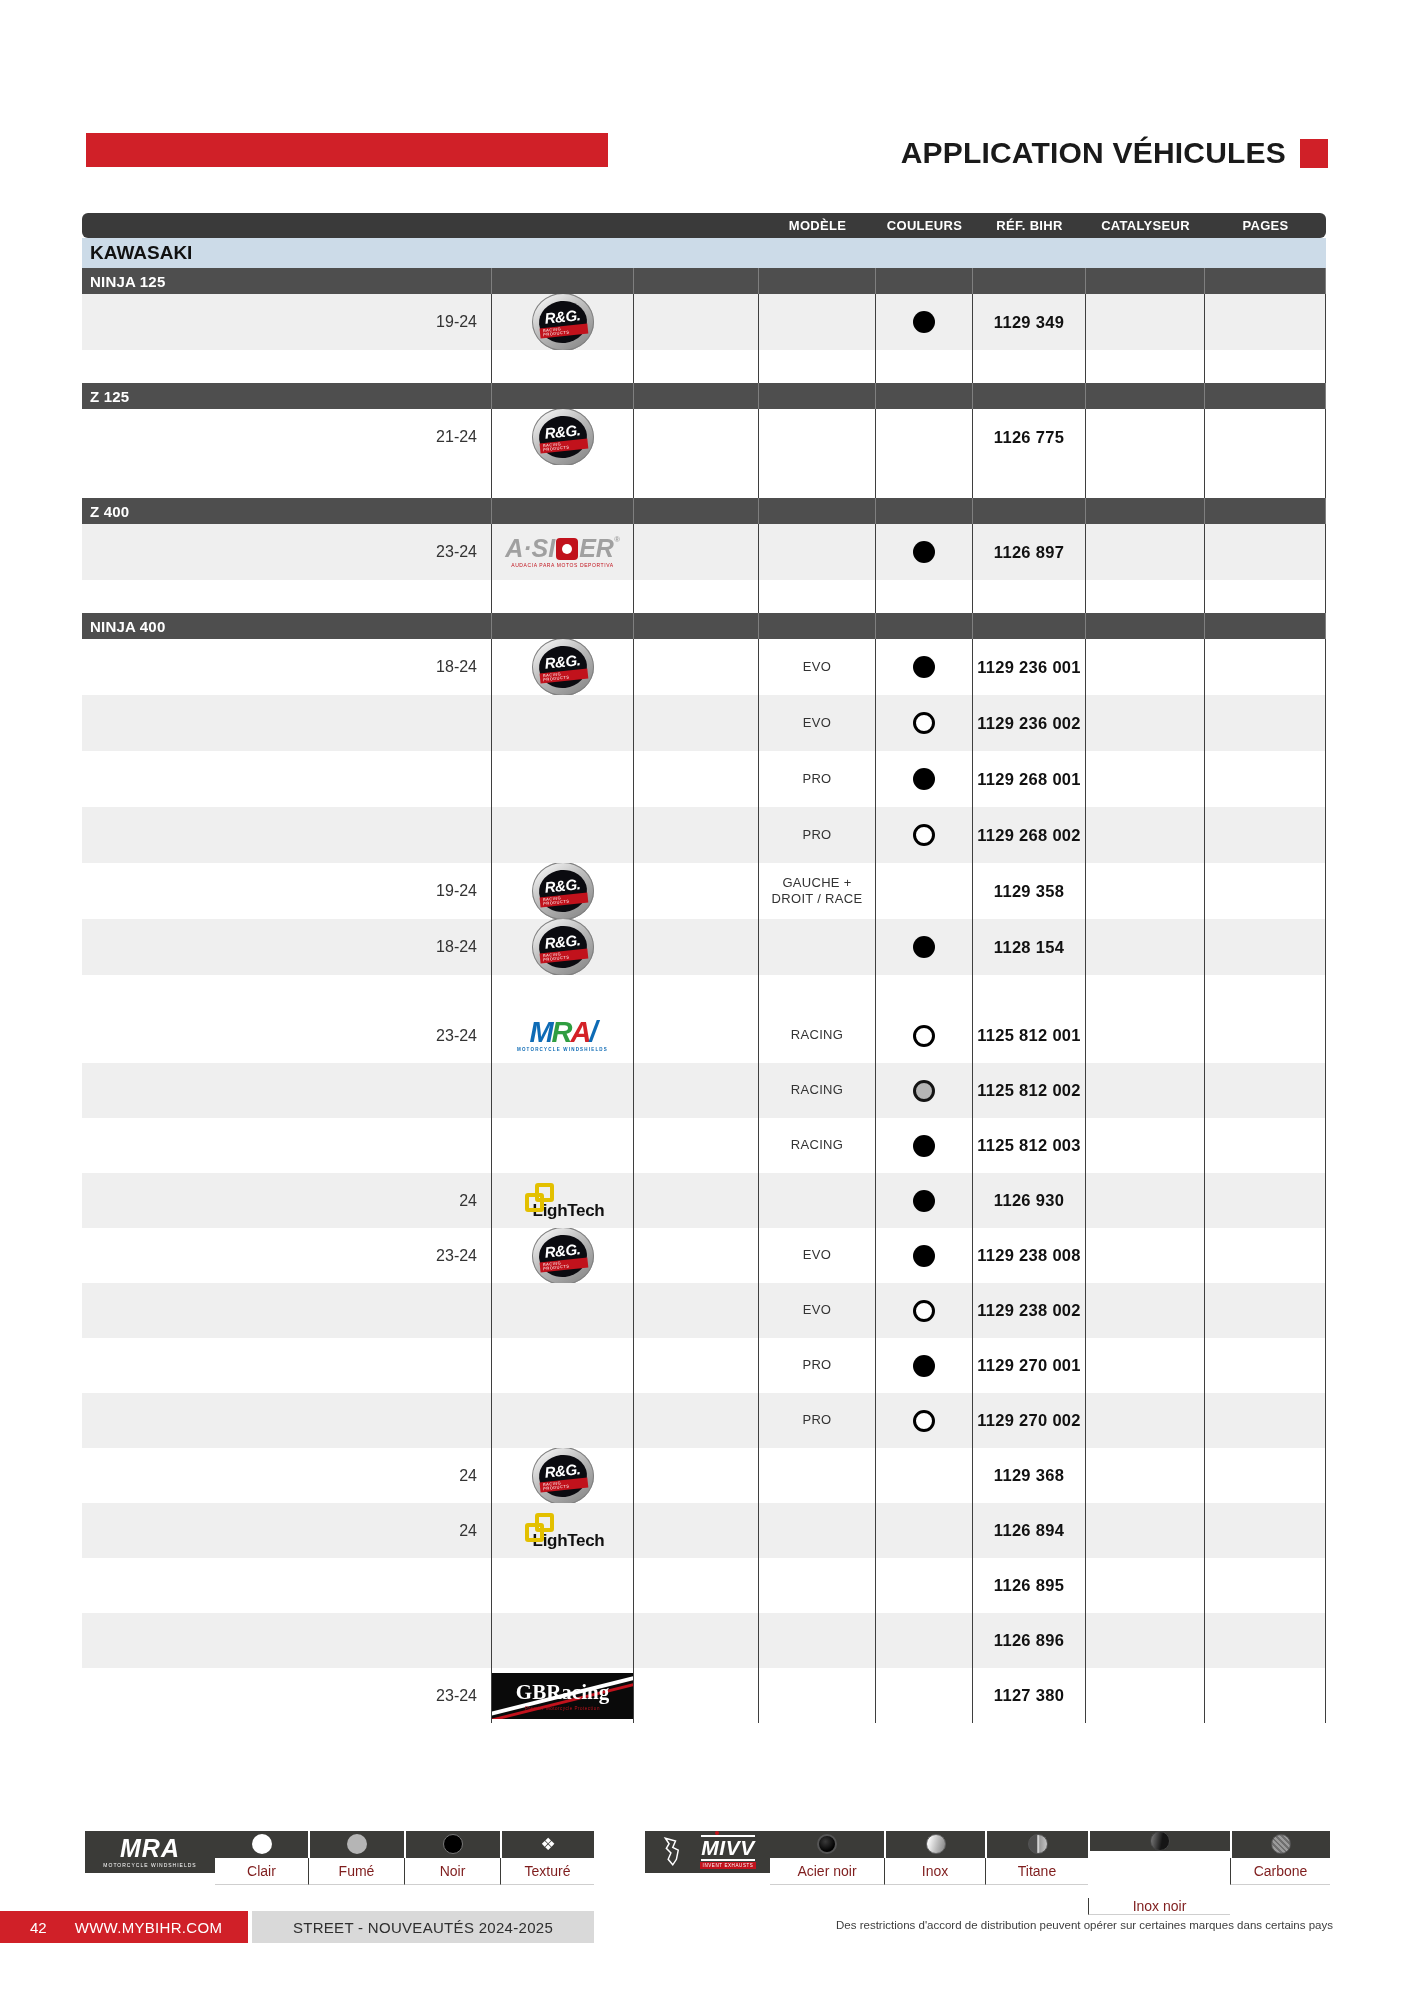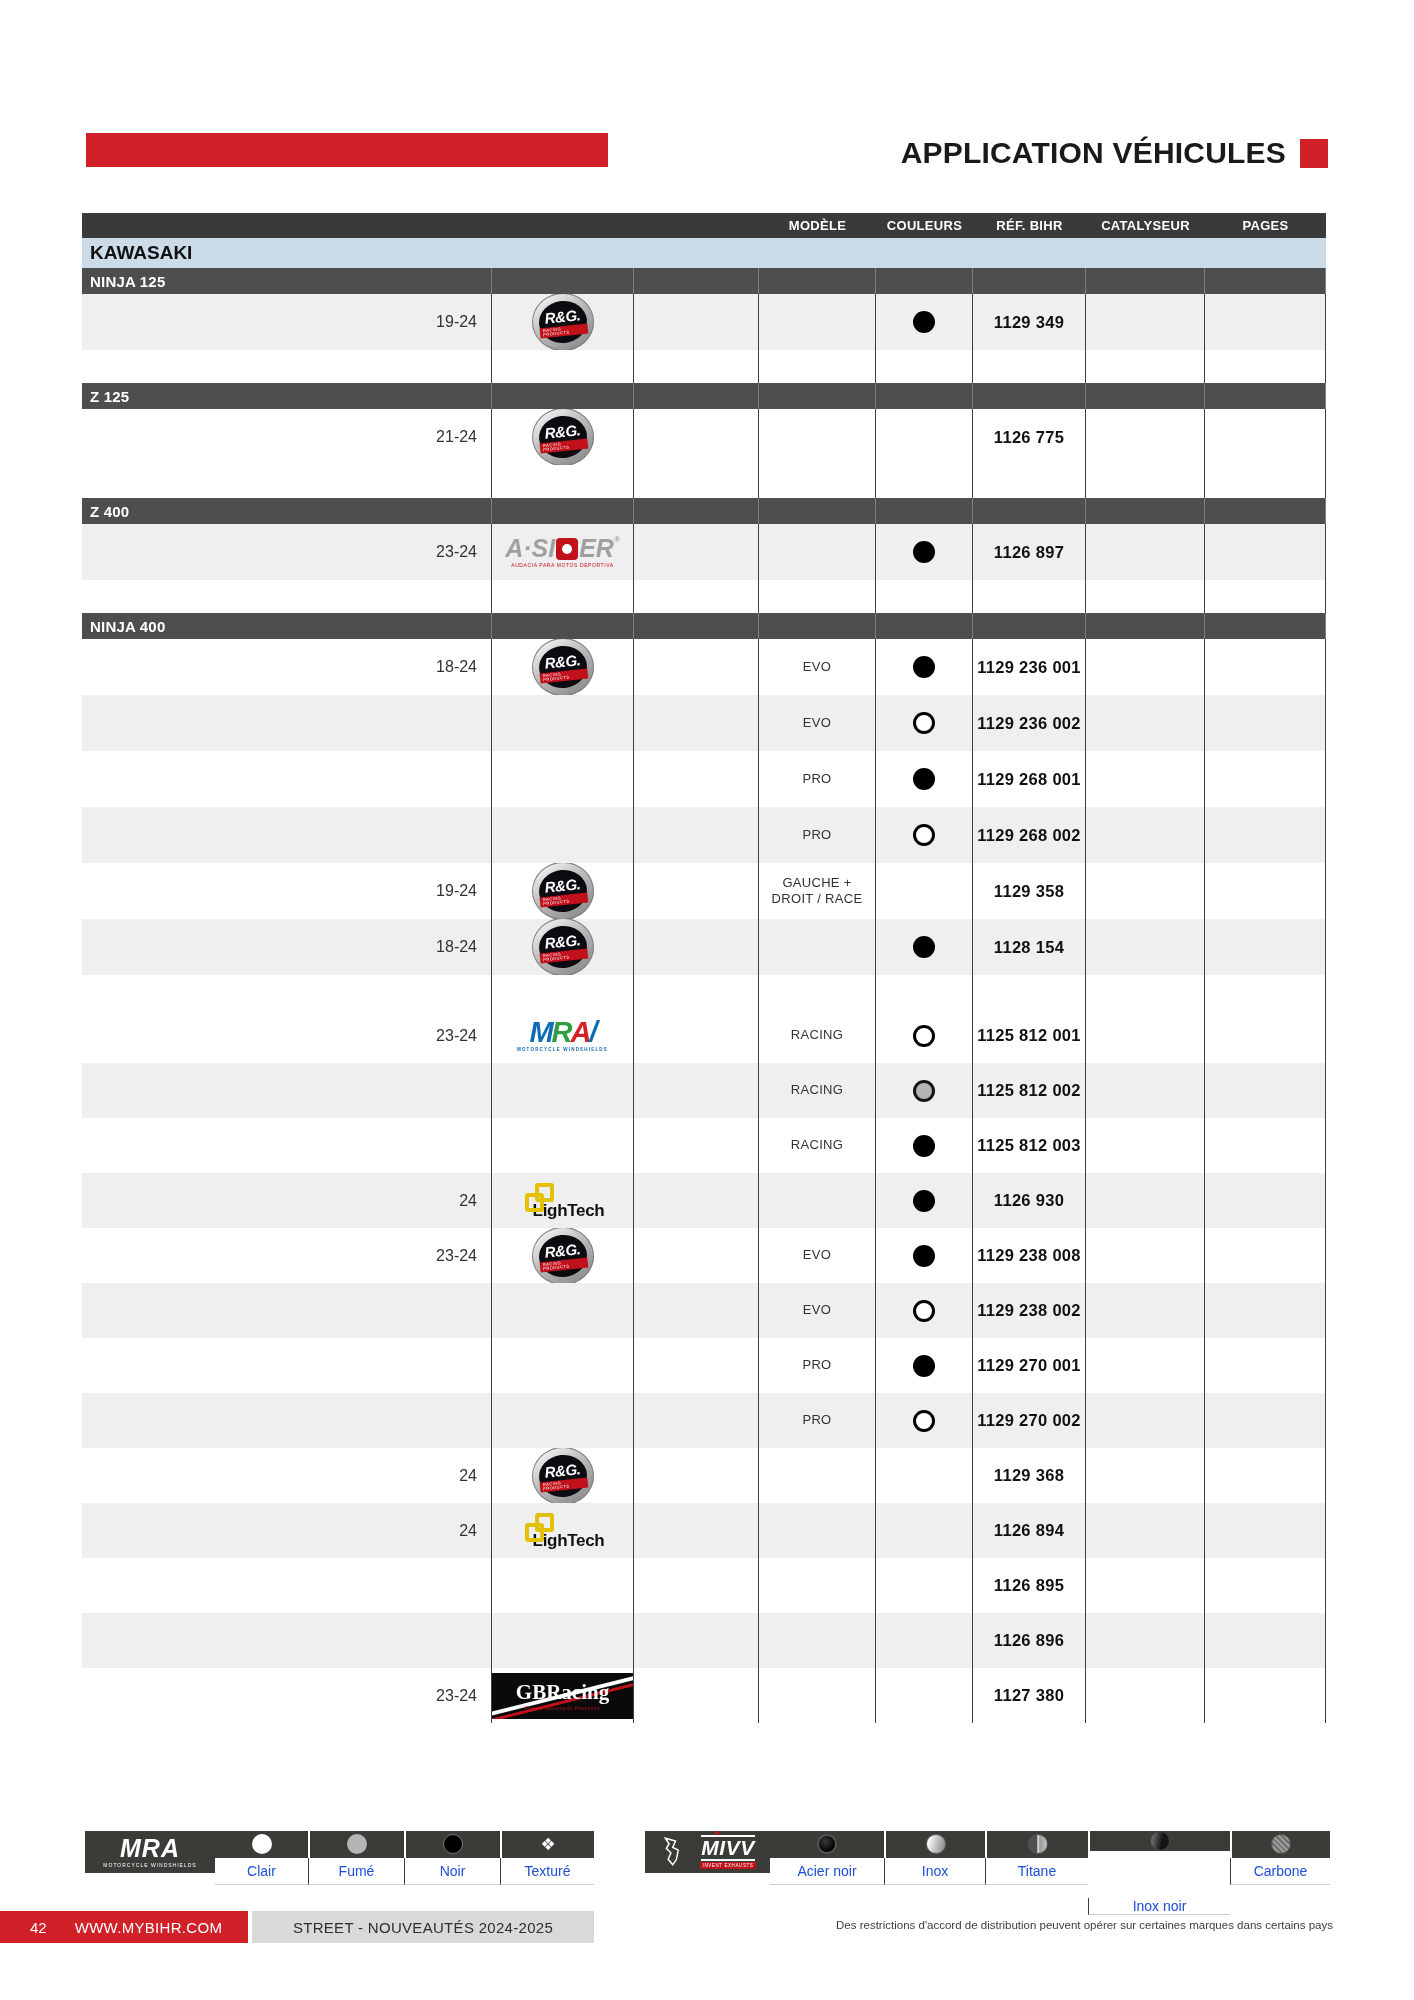--- a/index.html
+++ b/index.html
@@ -7,21 +7,21 @@
 
   
   .top-red-bar{position:absolute;left:86px;top:133px;width:522px;height:34px;background:#d02028;}
   .page-title{position:absolute;top:136px;right:128px;font-size:30px;font-weight:bold;color:#1a1a1a;letter-spacing:.2px;}
   .title-square{position:absolute;top:139px;right:86px;width:28px;height:29px;background:#d02028;}
 
   
   .apptable{position:absolute;left:82px;top:213px;width:1244px;}
   .grid{display:grid;grid-template-columns:410px 142px 125px 117px 97px 113px 119px 121px;}
   .grid>div{display:flex;align-items:center;justify-content:center;border-right:1px solid #3f3f3f;box-sizing:border-box;overflow:hidden;}
-  .thead{height:25px;background:#3a3a3a;}
+  .thead{height:25px;background:#3a3a3a;border-radius:6px;}
   .thead>div{border-right:none;color:#fff;font-size:13px;font-weight:bold;letter-spacing:.3px;}
   .brandrow{height:30px;background:#ccdbe8;display:flex;align-items:center;padding-left:8px;box-sizing:border-box;font-size:19px;font-weight:bold;color:#111;}
   .sechead{height:26px;background:#4e4e4e;}
   .sechead>div{border-right:1px solid rgba(255,255,255,.28);}
   .sechead .secname{justify-content:flex-start;padding-left:8px;color:#fff;font-size:15px;font-weight:bold;letter-spacing:.2px;}
   .row{height:56px;}
   .row.h55{height:55px;}
   .row.gray{background:#efefef;}
   .row.white{background:#fff;}
   .gap{height:33px;background:#fff;}
@@ -65,21 +65,21 @@
   .logo-gbr .sw2{position:absolute;left:-20px;top:23px;width:220px;height:3px;background:#c1121c;transform:rotate(-14deg);}
   .logo-gbr .txt{position:relative;color:#fff;font-family:"Liberation Serif",serif;font-weight:bold;font-size:21px;z-index:2;}
   .logo-gbr .sub{position:relative;color:#c1121c;font-size:4.5px;letter-spacing:.5px;z-index:2;margin-top:1px;}
 
   
   .legend{position:absolute;display:flex;height:54px;}
   .legend .logoblock{background:#3b3b38;height:42px;display:flex;align-items:center;justify-content:center;}
   .legend .cells{display:flex;}
   .legend .cell{display:flex;flex-direction:column;}
   .legend .cell .sw{height:27px;background:#3b3b38;display:flex;align-items:center;justify-content:center;}
-  .legend .cell .lb{height:27px;background:#fff;display:flex;align-items:center;justify-content:center;font-size:14px;color:#1d4ed8;}
+  .legend .cell .lb{height:27px;background:#fff;display:flex;align-items:center;justify-content:center;font-size:14px;color:#7f1d1d;}
   .legend .cell + .cell .sw{border-left:2px solid #fff;}
   .legend .cell + .cell .lb{border-left:1px solid #3b3b38;}
   .legend .cell .lb{border-bottom:1px solid #cfcfcf;}
   .lsw{width:20px;height:20px;border-radius:50%;box-sizing:border-box;}
   .lsw-white{background:#fff;}
   .lsw-smoke{background:#b5b5b5;}
   .lsw-black{background:#000;border:1px solid #777;}
   .lsw-texture{width:auto;height:auto;border-radius:0;color:#fff;font-size:17px;line-height:1;}
   .lsw-steel-black{background:radial-gradient(circle at 40% 35%,#3a3a3a,#000 70%);border:2px solid #555;}
   .lsw-inox{background:linear-gradient(105deg,#ffffff 10%,#bdbdbd 55%,#8f8f8f 90%);border:1px solid #666;}

